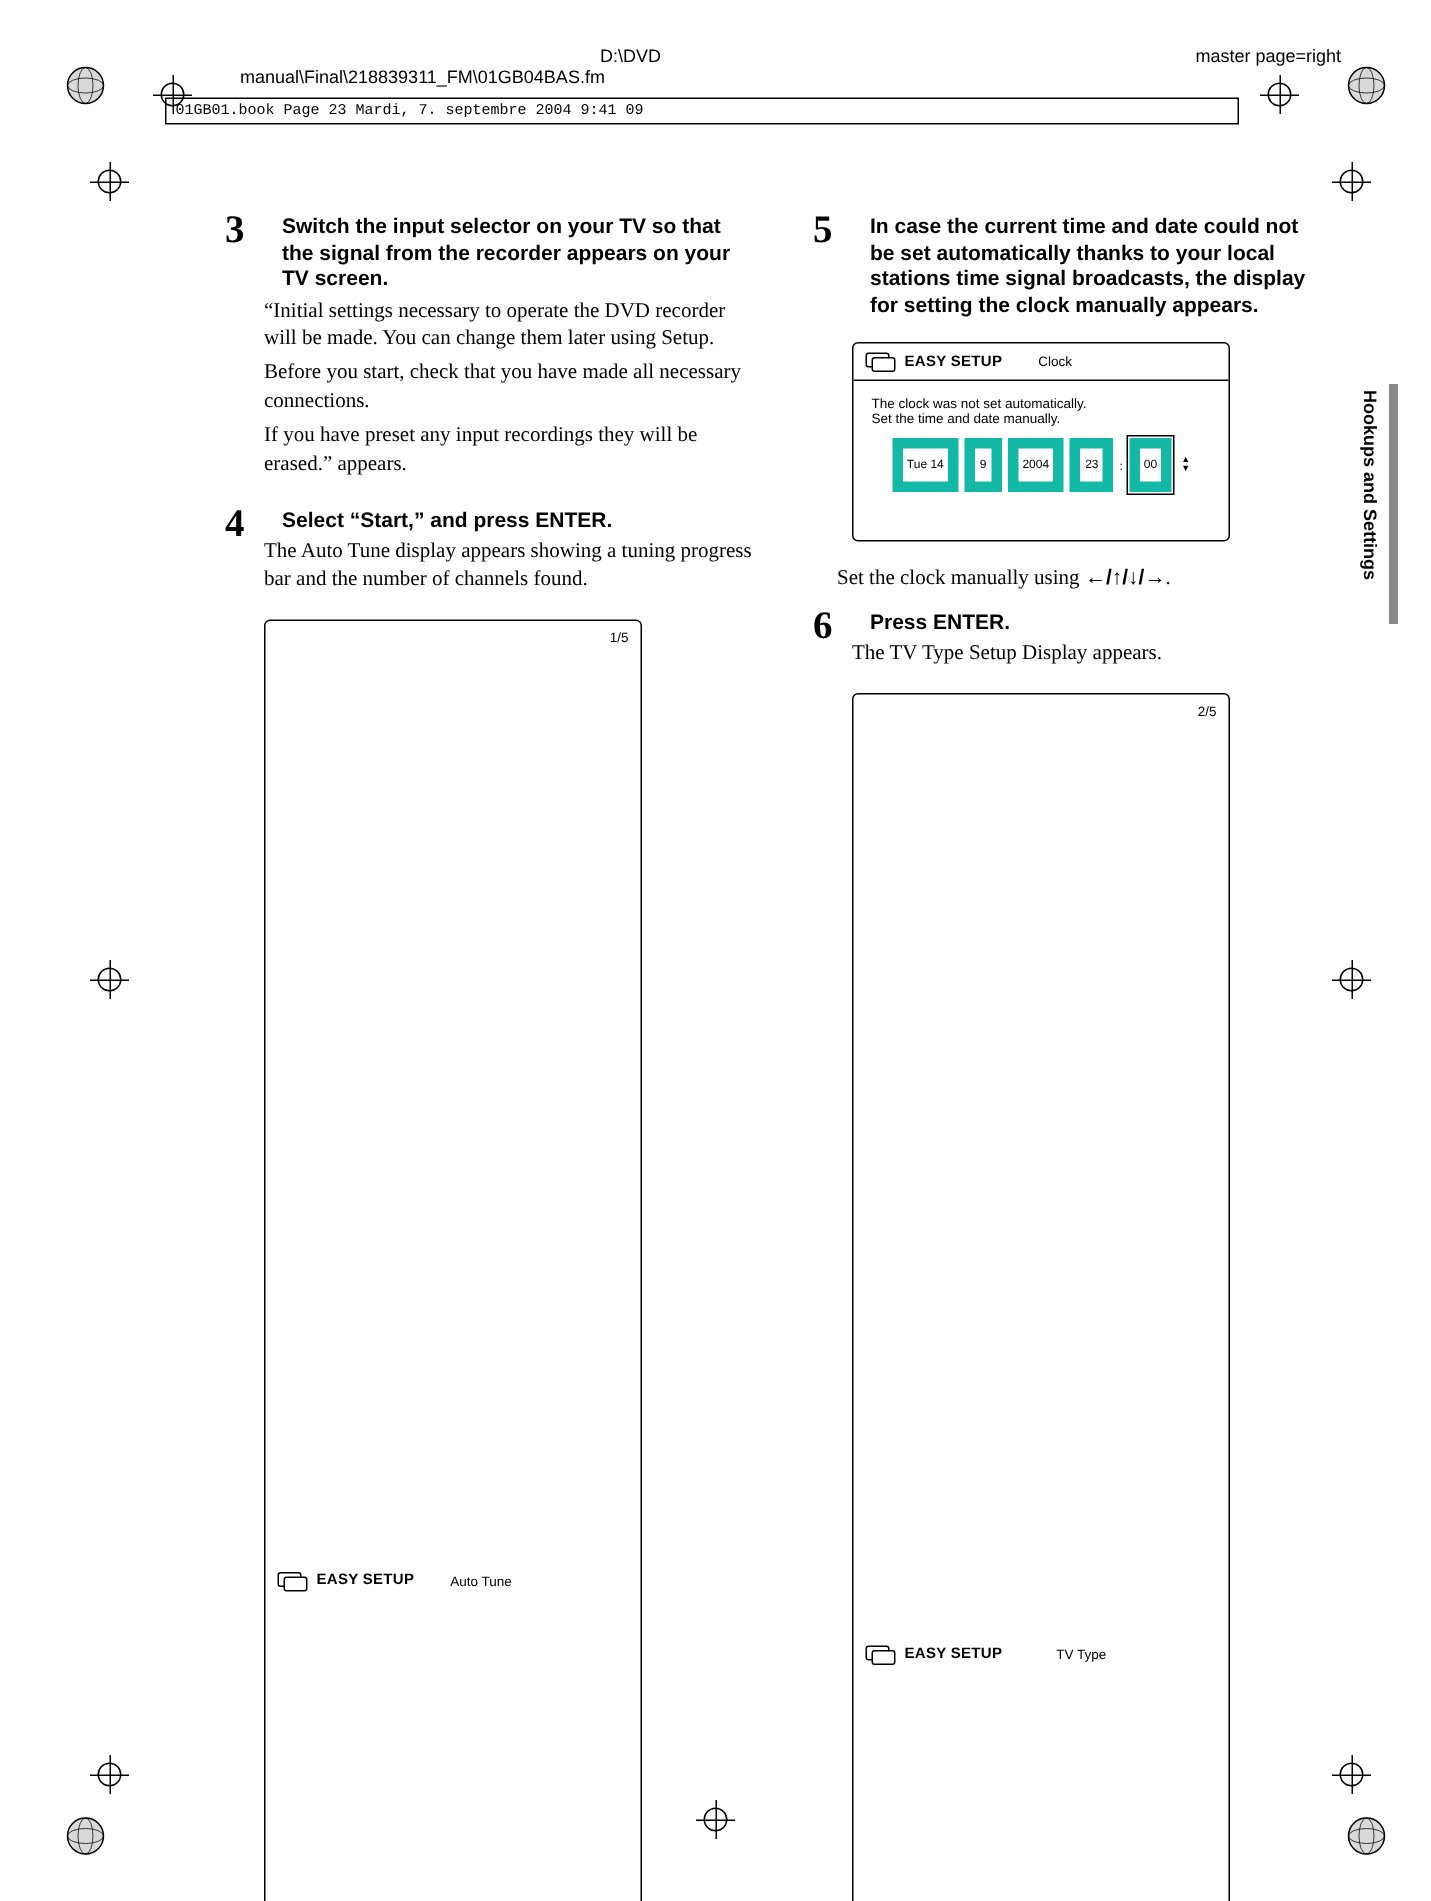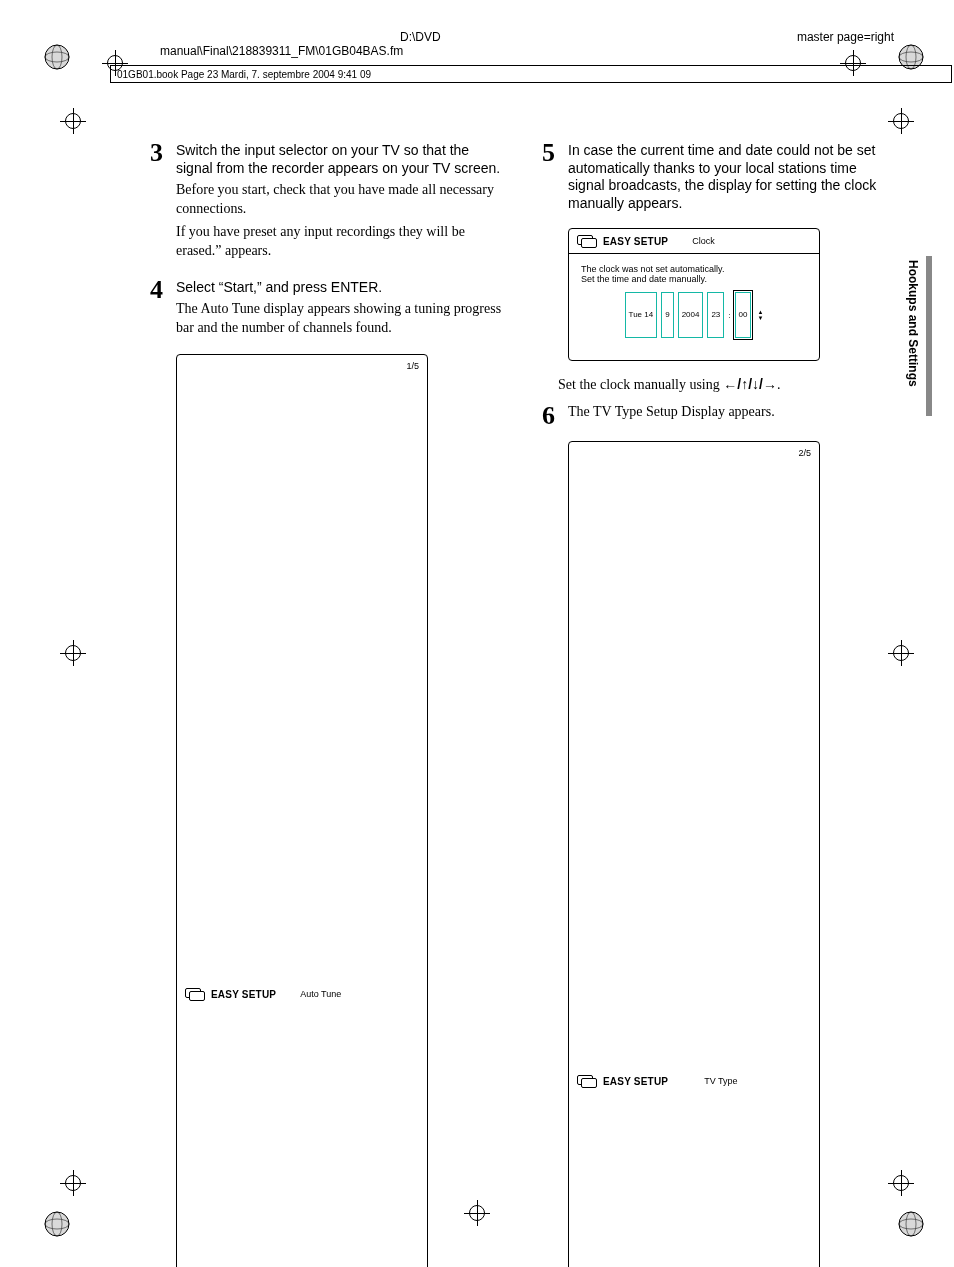--- a/index.html
+++ b/index.html
@@ -18,26 +18,26 @@
     font-size: 12px;
     font-family: Arial, Helvetica, sans-serif;
   }
   .header-meta .l1 { position:absolute; left:400px; top:0 }
   .header-meta .l2 { position:absolute; left:160px; top:14px }
   .header-meta .l3 { position:absolute; right:60px; top:0 }
   .ruler {
     position: absolute;
     top: 65px;
     left: 110px;
-    width: 842px;
+    width: 716px;
     height: 16px;
     border-top: 1px solid #000;
     border-bottom: 1px solid #000;
     font-size: 10px;
-    font-family: Liberation Sans, sans-serif;
+    font-family: Liberation Mono, monospace;
     display: flex;
     align-items: center;
   }
   .ruler .cap { border-right:1px solid #000; height:100%; width:0 }
   .ruler .capR { border-left:1px solid #000; height:100%; width:0; margin-left:auto }
   .ruler .txt { padding-left:6px }
   .reg-cross { position:absolute; width:26px; height:26px }
   .reg-cross::before, .reg-cross::after { content:""; position:absolute; background:#000 }
   .reg-cross::before { left:50%; top:0; width:1px; height:100% }
   .reg-cross::after { top:50%; left:0; height:1px; width:100% }
@@ -58,24 +58,24 @@
     font-weight: bold;
     font-size: 26px;
     line-height: 1;
     width: 26px;
     flex: 0 0 26px;
     text-align: left;
   }
   .step-body { flex: 1 }
   .step-title {
     font-family: Arial, Helvetica, sans-serif;
-    font-weight: normal;
+    font-weight: bold;
     font-size: 14px;
     line-height: 1.25;
-    margin: 2px 0 4px;
+    margin: 2px 12px 4px;
   }
   .step-text { font-size: 14px; line-height: 1.35 }
   .step-text p { margin: 0 0 4px }
   .bullet { padding-left: 12px; text-indent: -10px }
   .sub { margin-left: 16px; font-size:14px; line-height:1.35 }
   .sub p { margin: 0 0 8px }
 
   .osd {
     border: 1px solid #000;
     border-radius: 4px;
@@ -98,21 +98,21 @@
     width: 18px; height: 12px; position: relative;
   }
   .osd-icon::before, .osd-icon::after {
     content:""; position:absolute; border:1px solid #000; background:#fff;
     width:14px; height:8px; border-radius:2px;
   }
   .osd-icon::before { left:0; top:0 }
   .osd-icon::after { left:4px; top:3px }
   .osd-body { padding: 10px 12px 16px; min-height: 80px }
   .dateboxes { display:flex; gap:4px; justify-content:center; margin-top:8px; align-items:center }
-  .dateboxes .db { border:1px solid #14b8a6; font-size:8px; padding:18px 3px; line-height:1 }
+  .dateboxes .db { border:7px solid #14b8a6; font-size:8px; padding:7px 3px; line-height:1 }
   .dateboxes .db.sel { outline:1px solid #000; outline-offset:1px }
   .stepper { display:inline-flex; flex-direction:column; font-size:6px; line-height:6px; margin-left:2px }
 
   .side-tab {
     position: absolute;
     right: 34px;
     top: 260px;
     writing-mode: vertical-rl;
     font-family: Arial, Helvetica, sans-serif;
     font-weight: bold;
@@ -211,20 +211,21 @@
 <div class="page">
   <div class="cols">
 
     <div class="col">
 
       <div class="step">
         <div class="step-num">3</div>
         <div class="step-body">
           <div class="step-title">Switch the input selector on your TV so that the signal from the recorder appears on your TV screen.</div>
           <div class="step-text">
+            <p>“Initial settings necessary to operate the DVD recorder will be made. You can change them later using Setup.</p>
             <p>Before you start, check that you have made all necessary connections.</p>
             <p>If you have preset any input recordings they will be erased.” appears.</p>
           </div>
         </div>
       </div>
 
       <div class="step">
         <div class="step-num">4</div>
         <div class="step-body">
           <div class="step-title">Select “Start,” and press ENTER.</div>
@@ -278,20 +279,21 @@
 
       <div class="sub">
           <p>
         <span>Set the clock manually using </span><span class="arrows">←/↑/↓/→</span><span>.</span>
       </p>
         </div>
 
       <div class="step">
         <div class="step-num">6</div>
         <div class="step-body">
+          <div class="step-title">Press ENTER.</div>
           <div class="step-text">
               <p>The TV Type Setup Display appears.</p>
             </div>
         </div>
       </div>
 
       <div class="osd">
         <div class="osd-head">
           <span class="osd-icon"></span>
           <span class="title">EASY SETUP</span>

